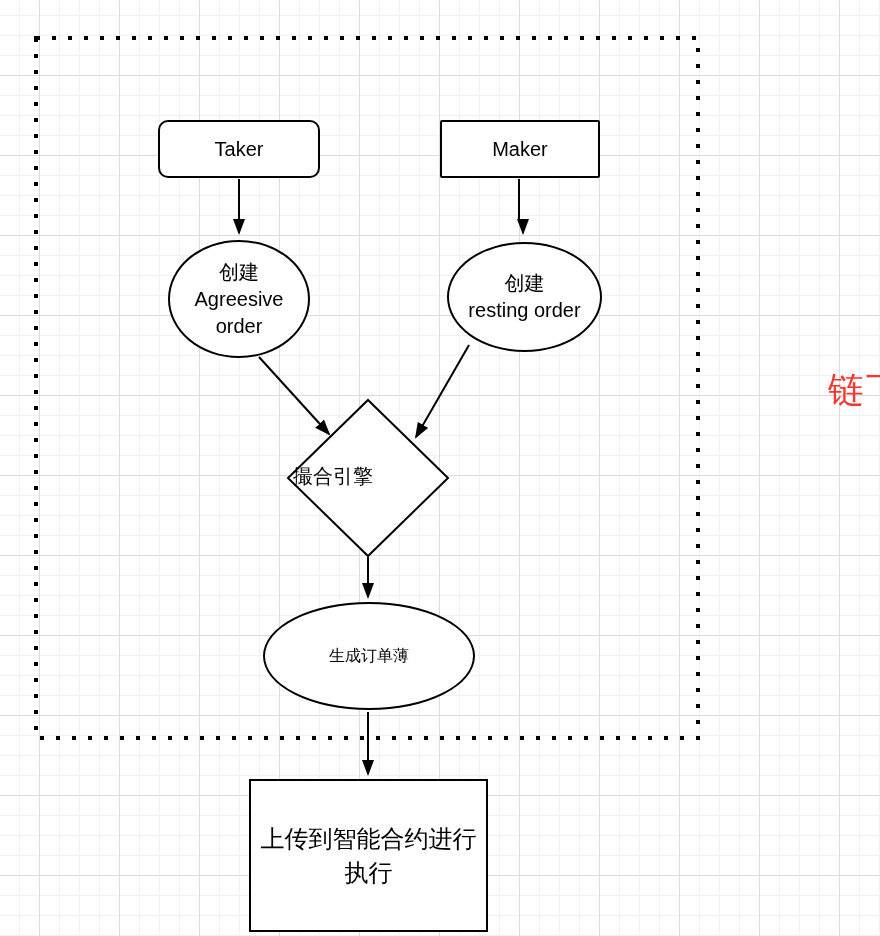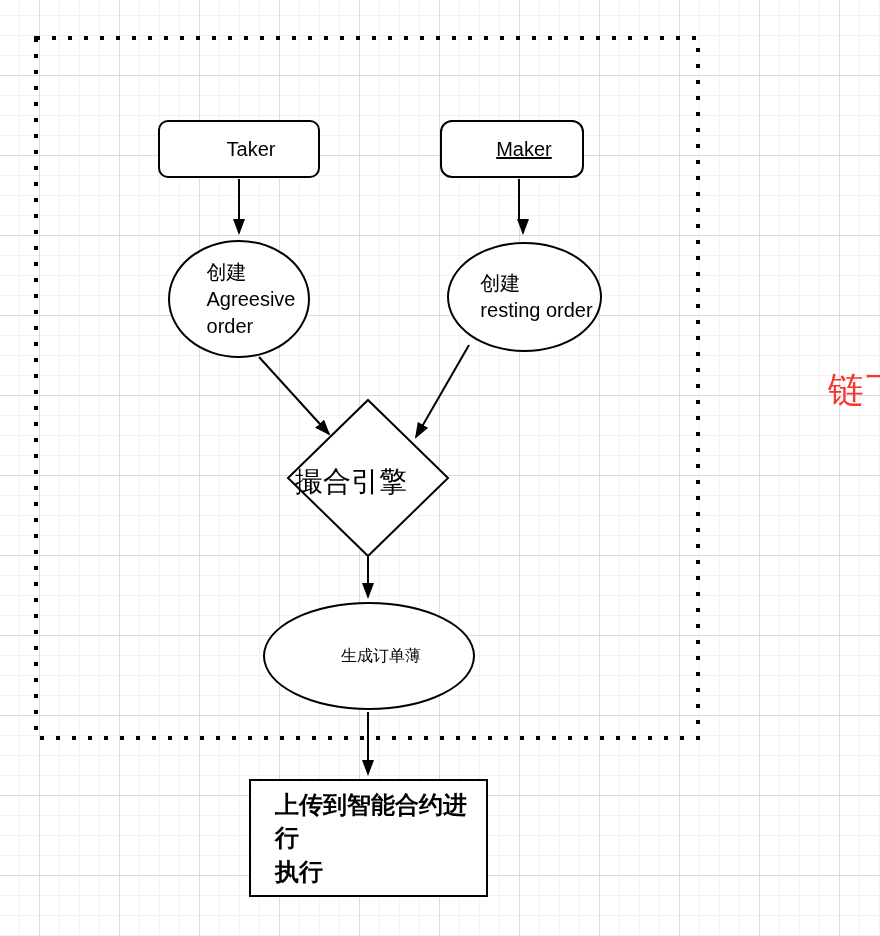--- a/index.html
+++ b/index.html
@@ -20,36 +20,36 @@
   }
 
   svg.wires { position: absolute; left: 0; top: 0; }
   .edge { stroke: #000; stroke-width: 2; fill: none; }
   .boundary { fill: none; stroke: #000; stroke-width: 4; stroke-dasharray: 4 12; }
   .shape-poly { fill: #ffffff; stroke: #000; stroke-width: 2; }
 
   .node {
     position: absolute;
     display: flex; align-items: center; justify-content: center;
+    text-align: center;
     background: #ffffff;
     border: 2px solid #000;
     font-size: 20px; line-height: 1.35;
     white-space: pre-line;
-    padding-left: 24px;
   }
   .node-taker   { left: 158px; top: 120px; width: 162px; height: 58px; border-radius: 10px; }
-  .node-maker   { left: 440px; top: 120px; width: 144px; height: 58px; border-radius: 12px; text-decoration: underline; }
+  .node-maker   { left: 440px; top: 120px; width: 160px; height: 58px; border-radius: 2px; }
   .node-aggr    { left: 168px; top: 240px; width: 142px; height: 118px; border-radius: 50%; }
   .node-rest    { left: 447px; top: 242px; width: 155px; height: 110px; border-radius: 50%; }
   .node-book    { left: 263px; top: 602px; width: 212px; height: 108px; border-radius: 50%; font-size: 16px; }
-  .node-contract{ left: 249px; top: 779px; width: 239px; height: 118px; font-size: 24px; line-height: 1.4; font-weight: bold; }
+  .node-contract{ left: 249px; top: 779px; width: 239px; height: 153px; font-size: 24px; line-height: 1.4; }
 
   .diamond-label {
-    position: absolute; left: 276px; top: 463px; width: 150px;
-    text-align: center; font-size: 28px; background: transparent; border: none;
+    position: absolute; left: 293px; top: 463px; width: 150px;
+    font-size: 20px; background: transparent; border: none;
   }
 
   .region-label {
     position: absolute;
     color: #f5352f;
     font-size: 36px;
     letter-spacing: 2px;
     white-space: nowrap;
     margin-left: 48px;
   }

